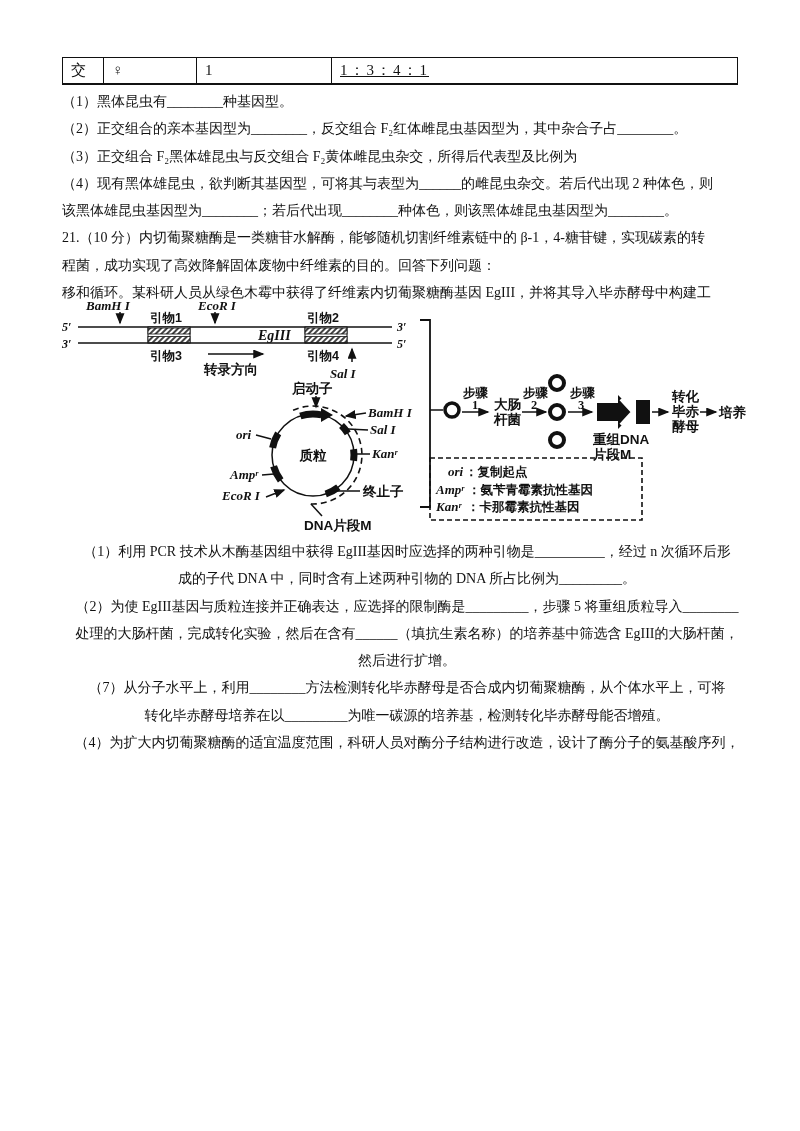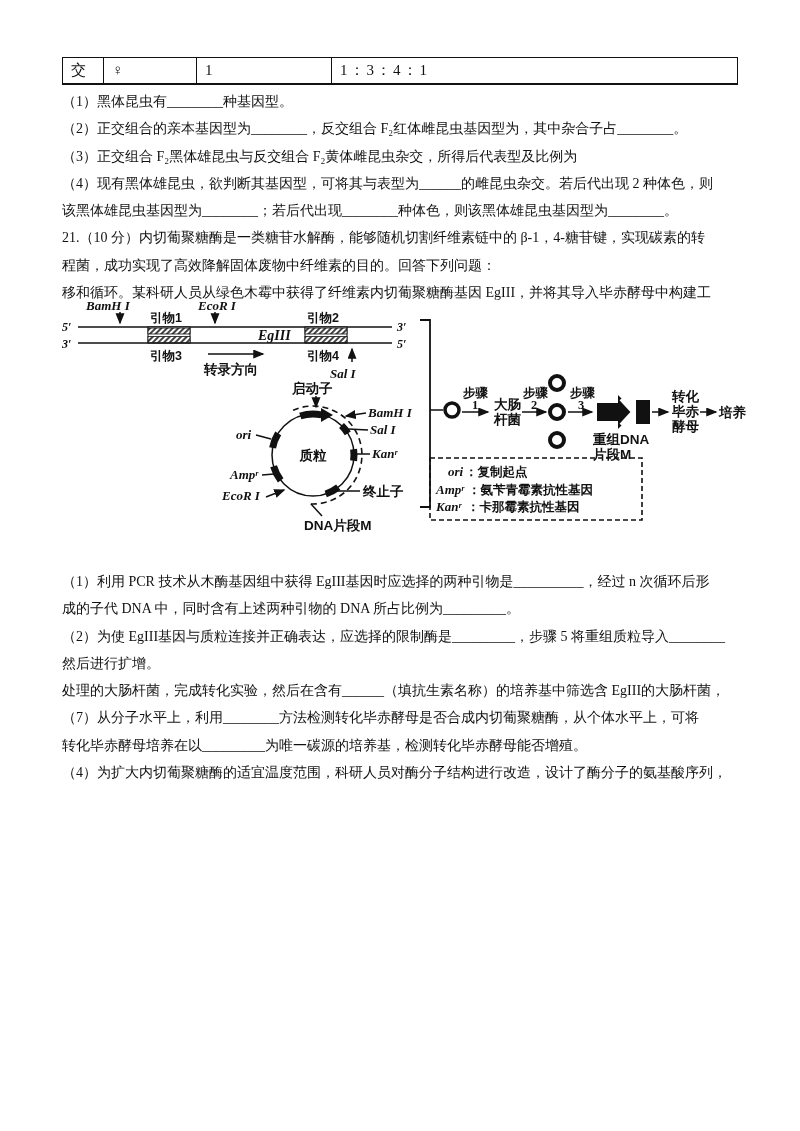--- a/index.html
+++ b/index.html
@@ -13,28 +13,28 @@
     display:flex;border:1.5px solid #111;border-bottom:2.5px solid #111;
     box-sizing:border-box;font-size:15px;
   }
   .tbl .cell{
     display:flex;align-items:center;padding-left:8px;box-sizing:border-box;
     border-right:1.2px solid #111;white-space:nowrap;
   }
   .tbl .c1{width:41px;}
   .tbl .c2{width:93px;}
   .tbl .c3{width:135px;}
-  .tbl .c4{flex:1;border-right:none;letter-spacing:2px;}
+  .tbl .c4{flex:1;border-right:none;letter-spacing:2px;text-decoration:underline;}
   
   .textblock{
     position:absolute;left:62px;width:690px;
     font-size:14px;line-height:27.3px;
   }
   .tb1{top:88px;}
-  .tb2{top:568px;}
+  .tb2{top:538px;text-align:center;}
   .line{white-space:nowrap;height:27.3px;}
   
   .diagram{position:absolute;left:60px;top:298px;}
   .dz{font:700 12.5px "Liberation Sans","DejaVu Sans",sans-serif;fill:#111;}
   .dzl{font:700 13.5px "Liberation Sans","DejaVu Sans",sans-serif;fill:#111;}
   .de{font:italic 700 13px "Liberation Serif","DejaVu Serif",serif;fill:#111;}
   .dp{font:italic 700 12px "Liberation Serif","DejaVu Serif",serif;fill:#111;}
   .dg{font:italic 700 14px "Liberation Serif","DejaVu Serif",serif;fill:#111;}
   .dnum{font:700 12.5px "Liberation Serif","DejaVu Serif",serif;fill:#111;}
   .ln{stroke:#111;stroke-width:1.5;fill:none;}
@@ -201,20 +201,20 @@
       <text class="dz" x="408" y="196">：氨苄青霉素抗性基因</text>
       <text class="de" x="376" y="213">Kanʳ</text>
       <text class="dz" x="407" y="213">：卡那霉素抗性基因</text>
     </g>
   </svg>
 
   <div class="textblock tb2">
     <div class="line">（1）利用 PCR 技术从木酶基因组中获得 EgIII基因时应选择的两种引物是__________，经过 n 次循环后形</div>
     <div class="line">成的子代 DNA 中，同时含有上述两种引物的 DNA 所占比例为_________。</div>
     <div class="line">（2）为使 EgIII基因与质粒连接并正确表达，应选择的限制酶是_________，步骤 5 将重组质粒导入________</div>
+    <div class="line">处理的大肠杆菌，完成转化实验，然后在含有______（填抗生素名称）的培养基中筛选含 EgIII的大肠杆菌，</div>
     <div class="line">然后进行扩增。</div>
-    <div class="line">处理的大肠杆菌，完成转化实验，然后在含有______（填抗生素名称）的培养基中筛选含 EgIII的大肠杆菌，</div>
     <div class="line">（7）从分子水平上，利用________方法检测转化毕赤酵母是否合成内切葡聚糖酶，从个体水平上，可将</div>
     <div class="line">转化毕赤酵母培养在以_________为唯一碳源的培养基，检测转化毕赤酵母能否增殖。</div>
     <div class="line">（4）为扩大内切葡聚糖酶的适宜温度范围，科研人员对酶分子结构进行改造，设计了酶分子的氨基酸序列，</div>
   </div>
 
 </div>
 
 </body></html>

